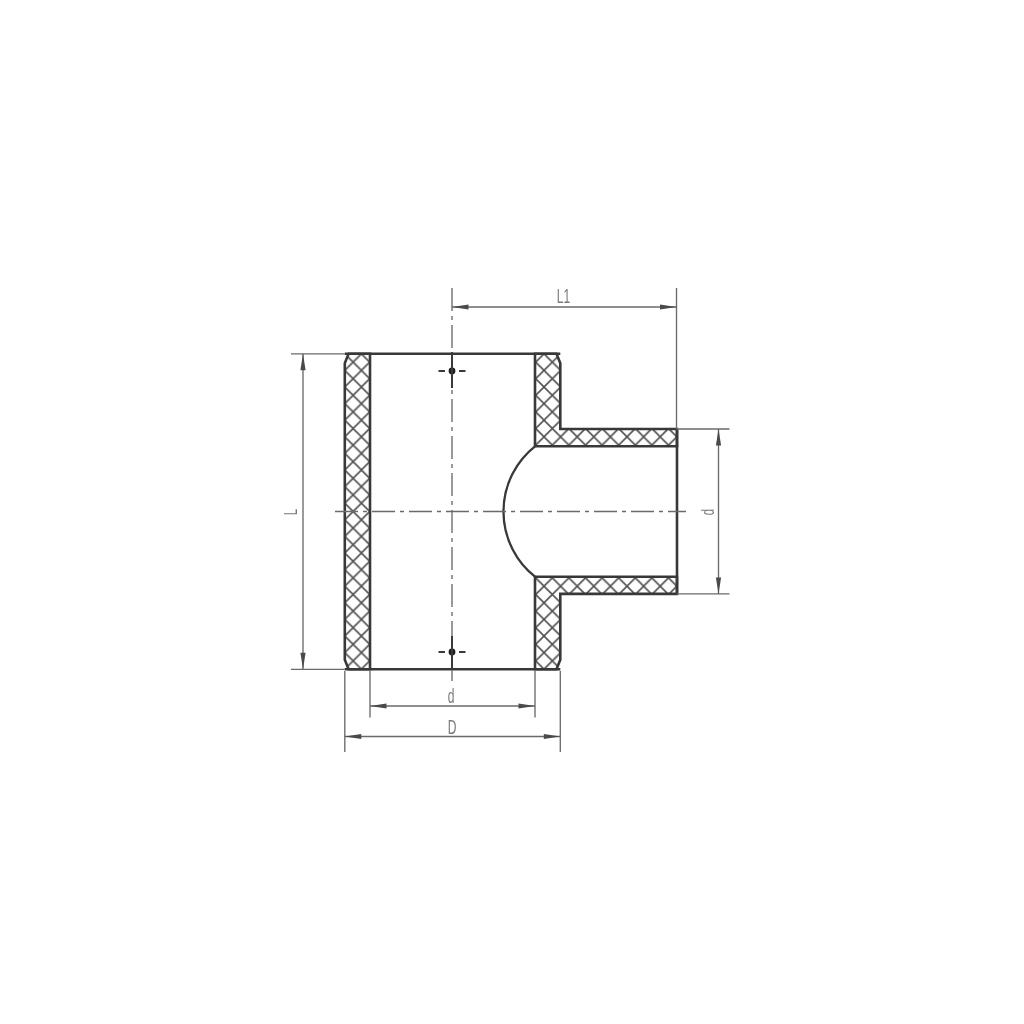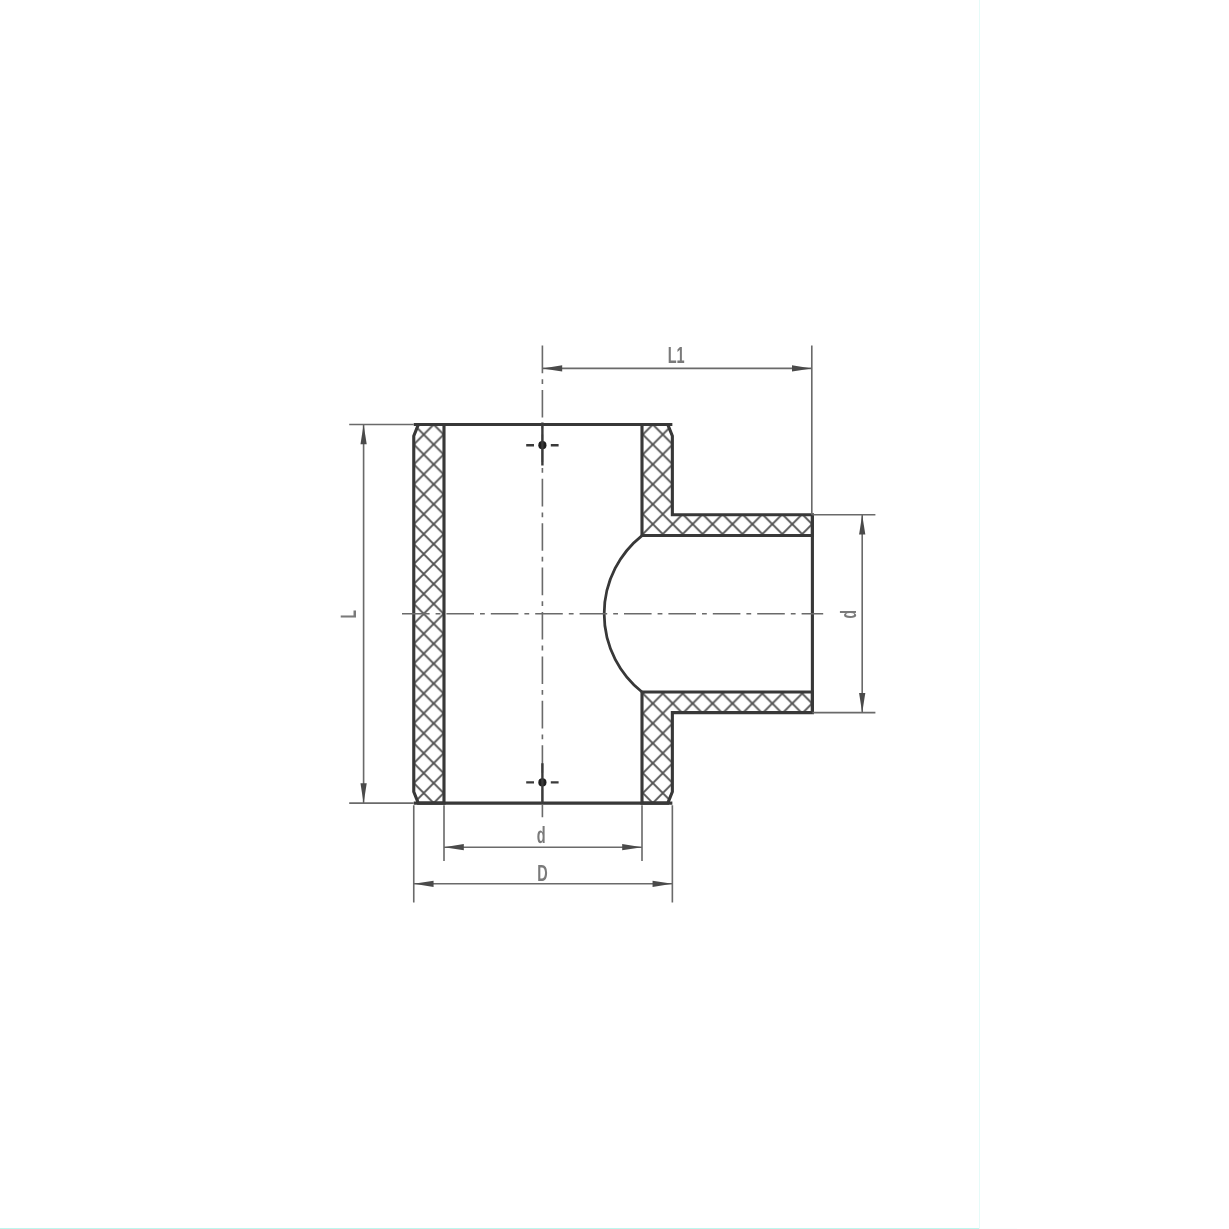--- a/index.html
+++ b/index.html
@@ -1,16 +1,16 @@
 <!DOCTYPE html>
 <html><head>
 <meta charset="utf-8">
 <style>
   html,body{margin:0;padding:0;background:#ffffff;}
-  .page{width:816px;height:1024px;position:relative;overflow:hidden;background:#5eead4;font-weight:bold;}
+  .page{width:816px;height:1024px;position:relative;overflow:hidden;background:#0f766e;}
   svg{display:block;filter:blur(0.65px);}
   text{font-family:"Liberation Sans", sans-serif;fill:#7a7a7a;}
 </style>
 </head>
 <body>
 <div class="page">
 <svg width="1024" height="1024" viewBox="0 0 1024 1024">
 <defs>
   <pattern id="xh" width="16.6" height="16.6" patternUnits="userSpaceOnUse" patternTransform="translate(344.8,353.8)">
     <path d="M0,0 L16.6,16.6 M16.6,0 L0,16.6 M-2,14.6 L2,18.6 M14.6,-2 L18.6,2 M-2,2 L2,-2 M14.6,18.6 L18.6,14.6" stroke="#515151" stroke-width="1.6" fill="none"></path>

